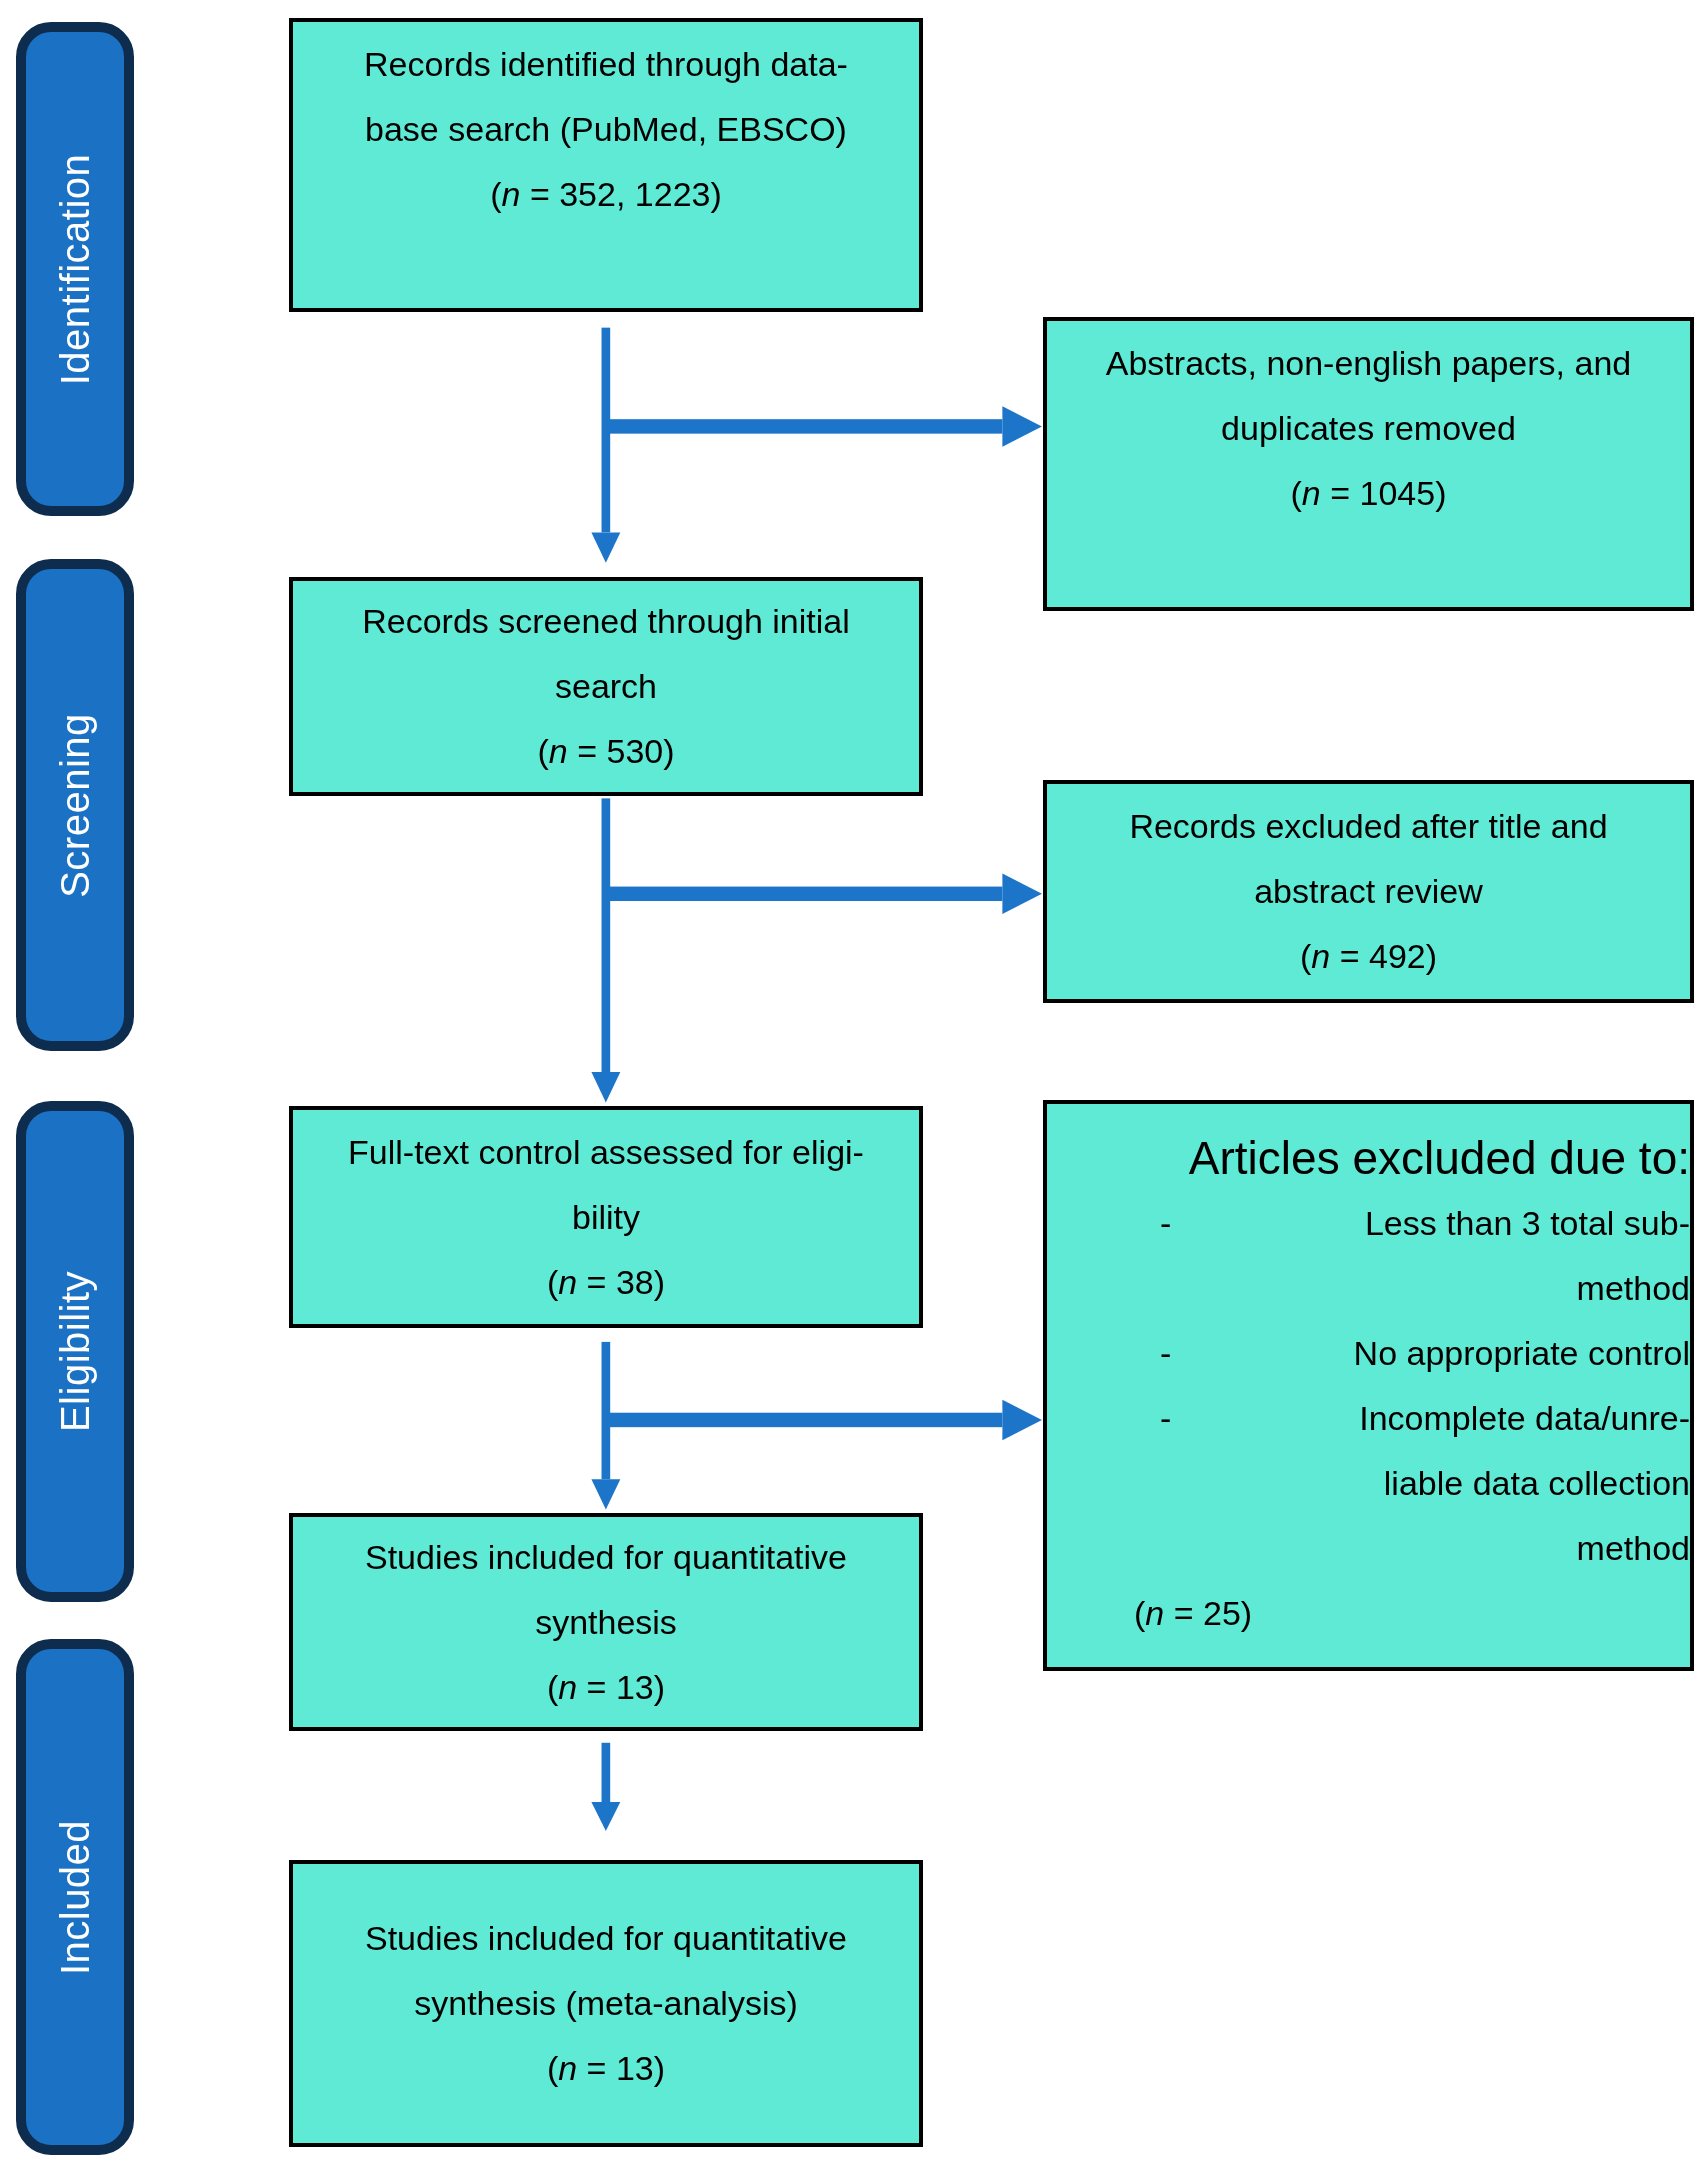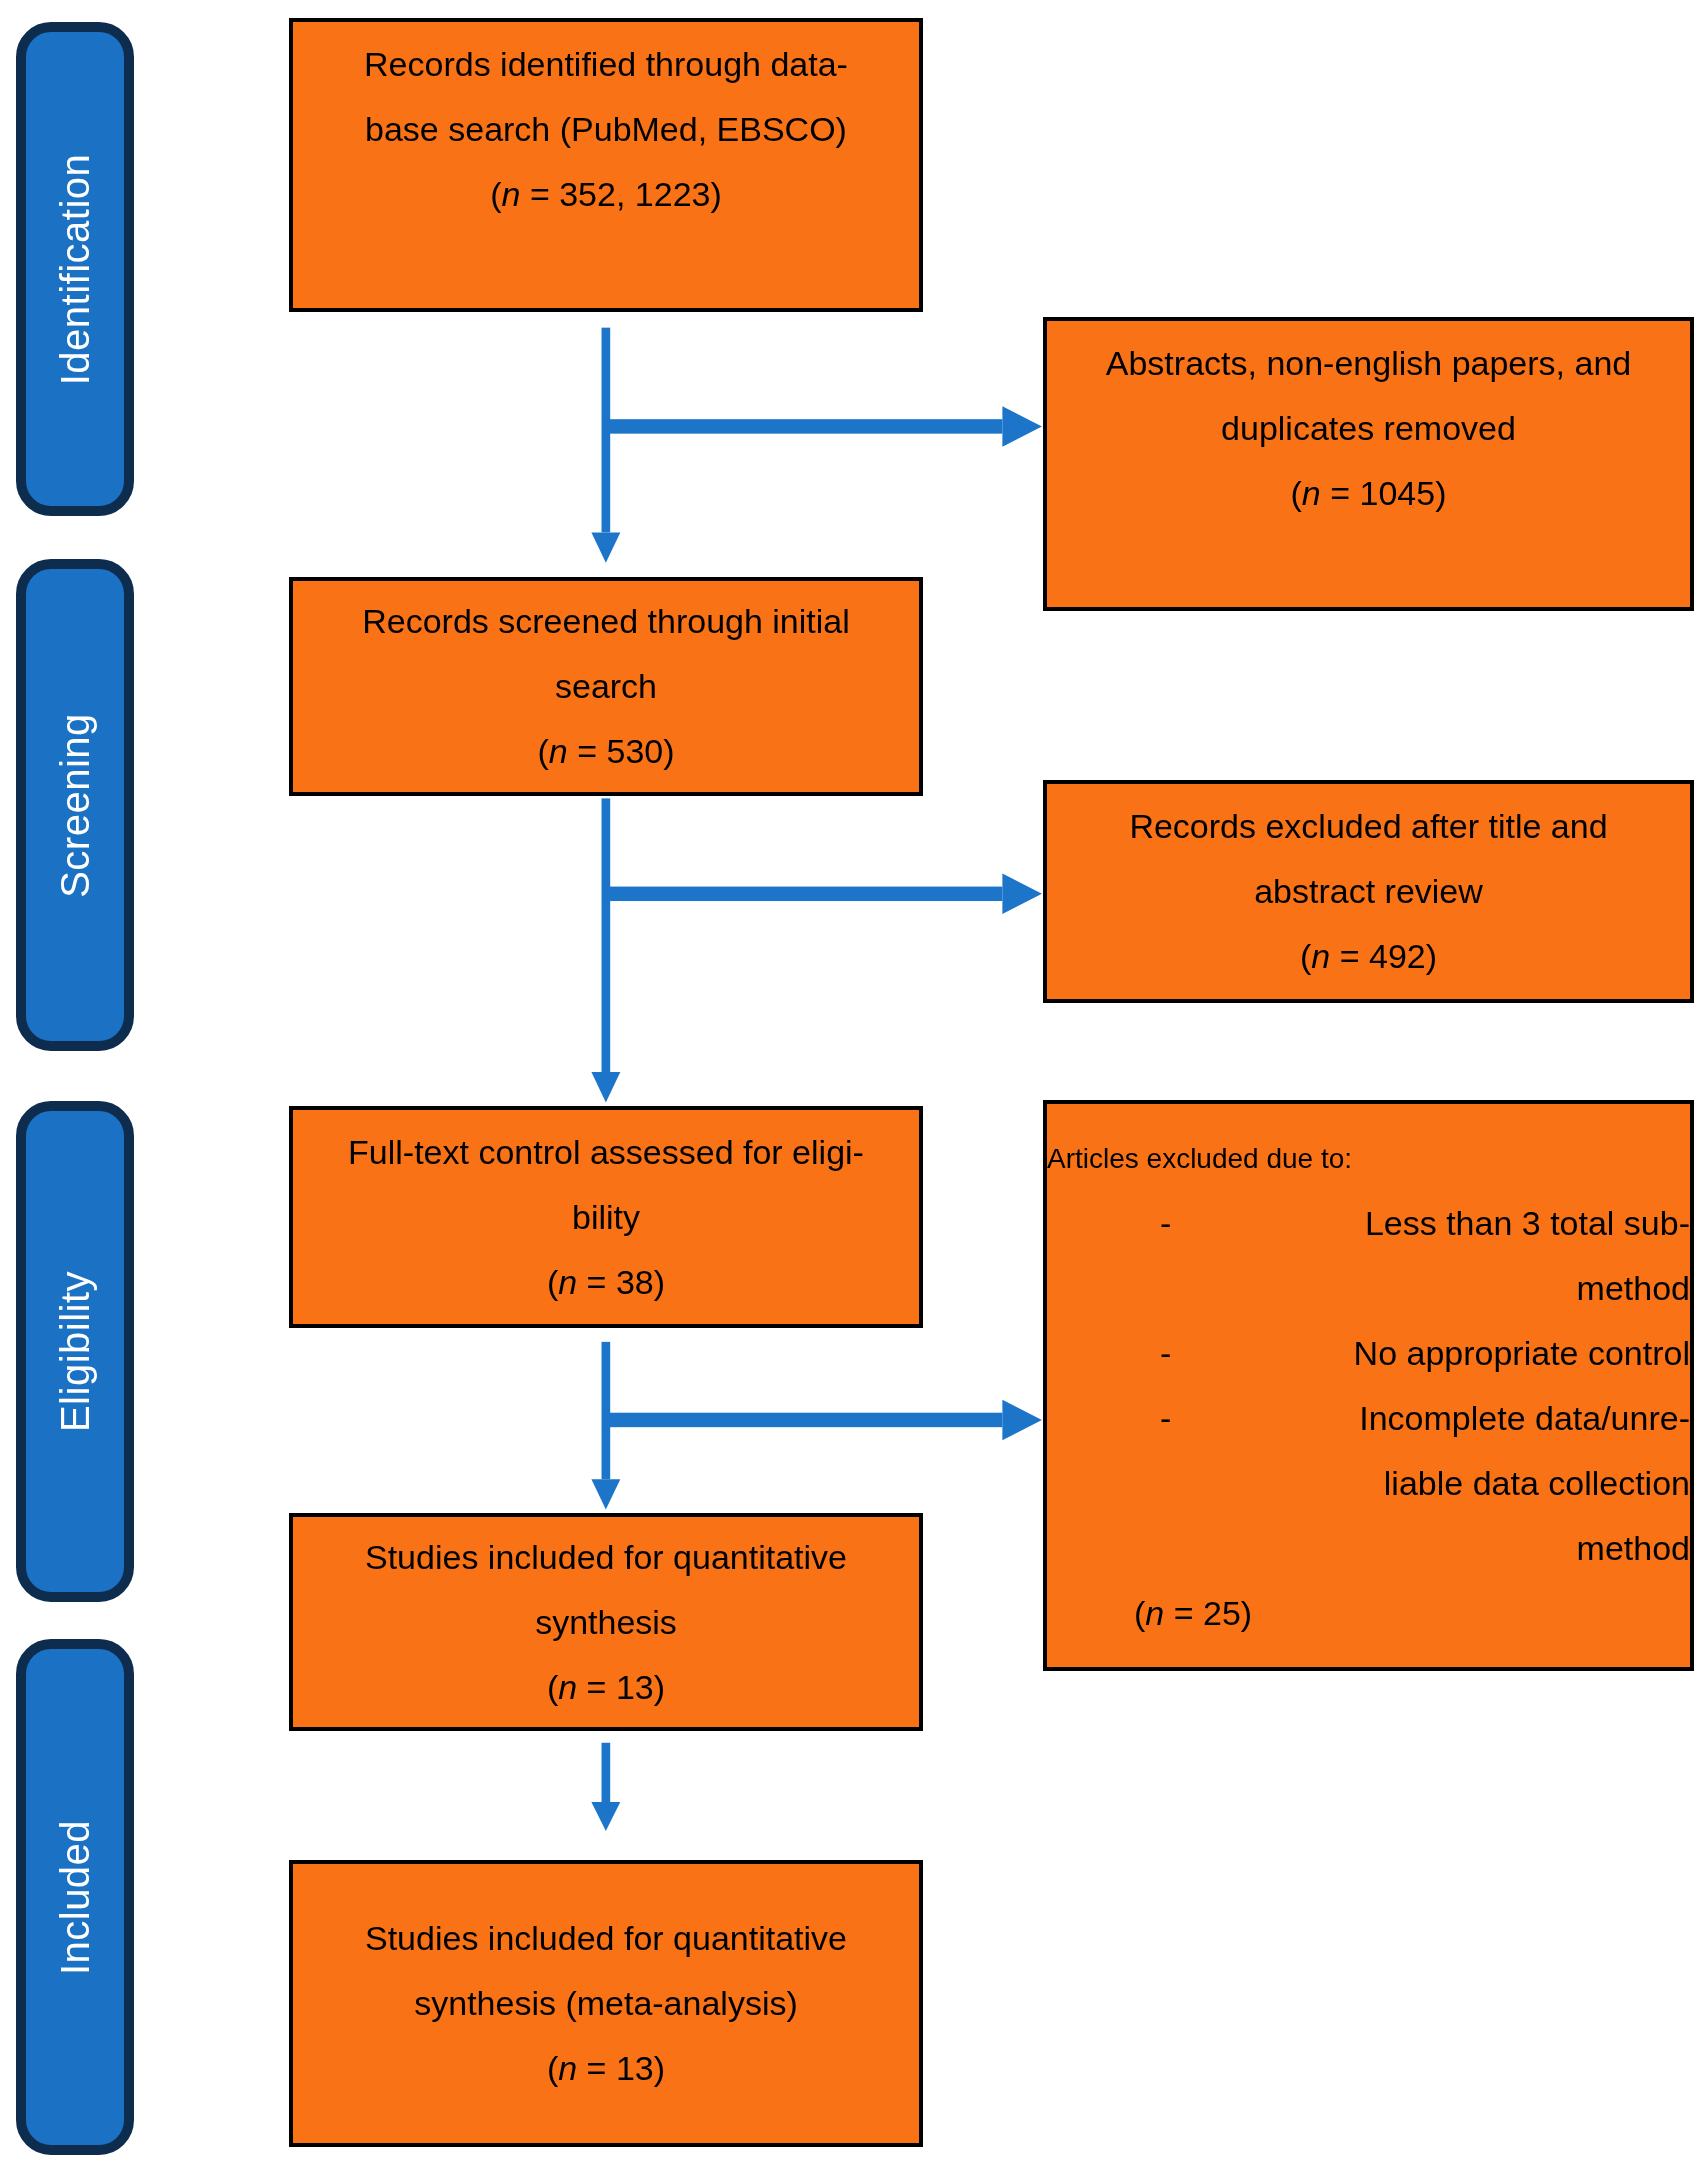--- a/index.html
+++ b/index.html
@@ -31,21 +31,21 @@
     white-space: nowrap;
     color: #ffffff;
     font-size: 40px;
     letter-spacing: 0.5px;
   }
 
   
   .fbox {
     position: absolute;
     box-sizing: border-box;
-    background: #f97316;
+    background: #5eead4;
     border: 4.8px solid #000000;
     display: flex;
     flex-direction: column;
     align-items: center;
     justify-content: center;
     text-align: center;
   }
   .line {
     font-size: 34px;
     line-height: 65px;
@@ -56,22 +56,22 @@
   
   .lift { padding-bottom: 72px; }
 
   
   .fbox.bullets-box {
     align-items: stretch;
     text-align: left;
     justify-content: center;
   }
   .bullets-heading {
-    text-align: left;
-    font-size: 28px;
+    text-align: right;
+    font-size: 46px;
     line-height: 65px;
     white-space: nowrap;
   }
   .bullet-row {
     display: flex;
     padding-left: 113px;
   }
   .bullet-marker {
     flex: 0 0 43px;
     font-size: 34px;

